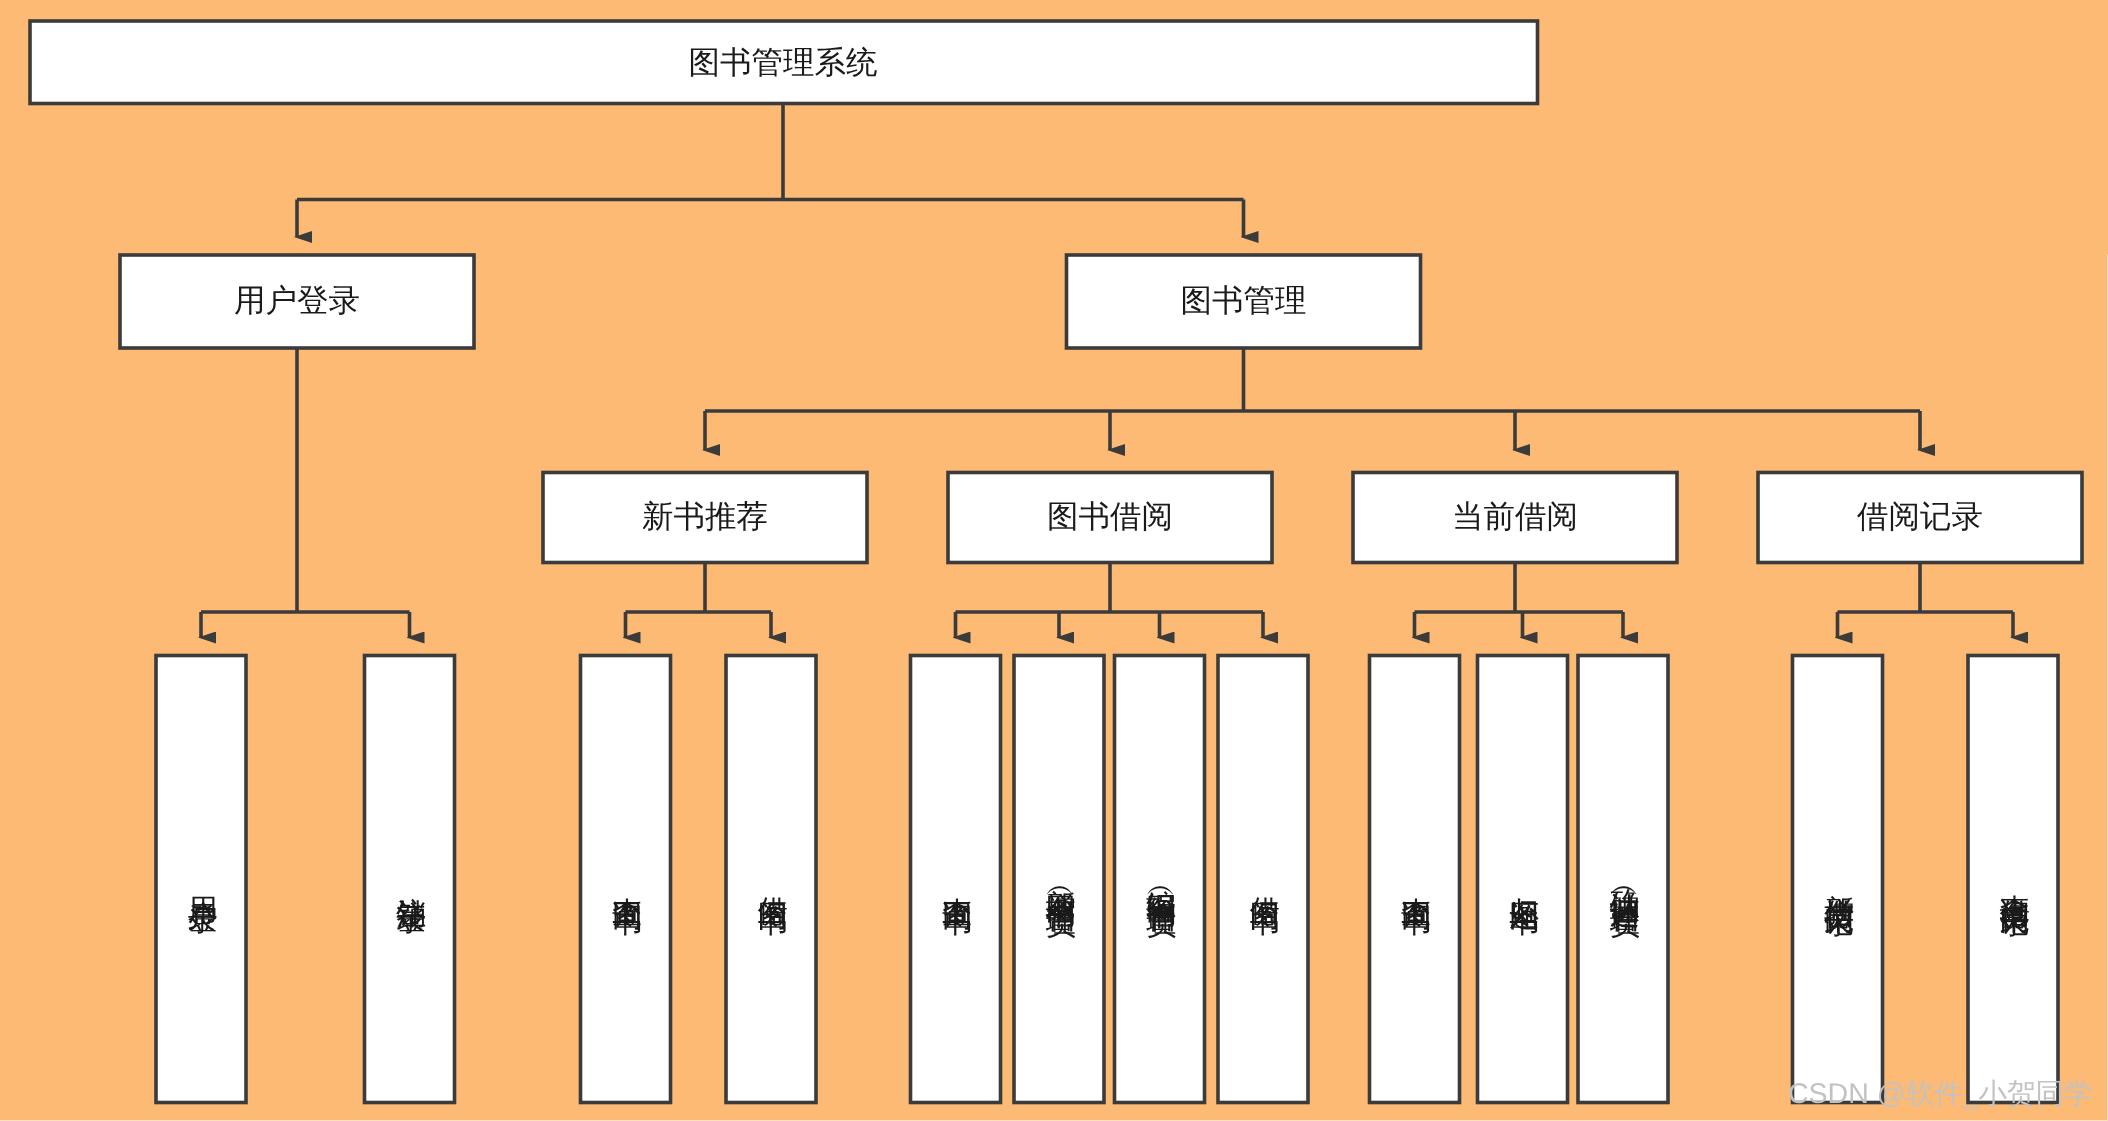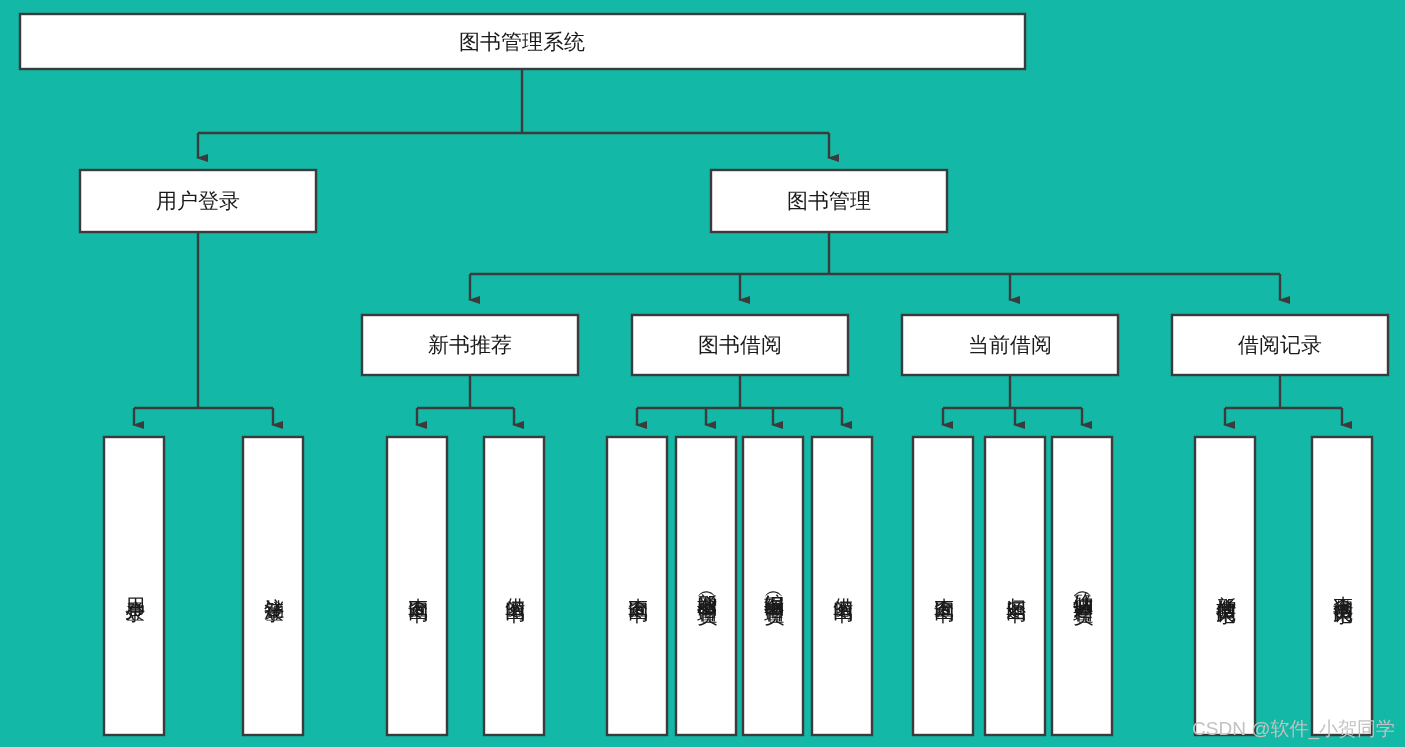--- a/index.html
+++ b/index.html
@@ -8,21 +8,21 @@
     padding: 0;
     background: #ffffff;
   }
   body {
     font-family: "Liberation Sans", "DejaVu Sans", sans-serif;
   }
   #diagram-root {
     position: relative;
     width: 1405px;
     height: 747px;
-    background: #14b8a6;
+    background: #fdba74;
     overflow: hidden;
   }
   svg#flow-svg {
     position: absolute;
     left: 0;
     top: 0;
     width: 1405px;
     height: 747px;
     display: block;
   }

